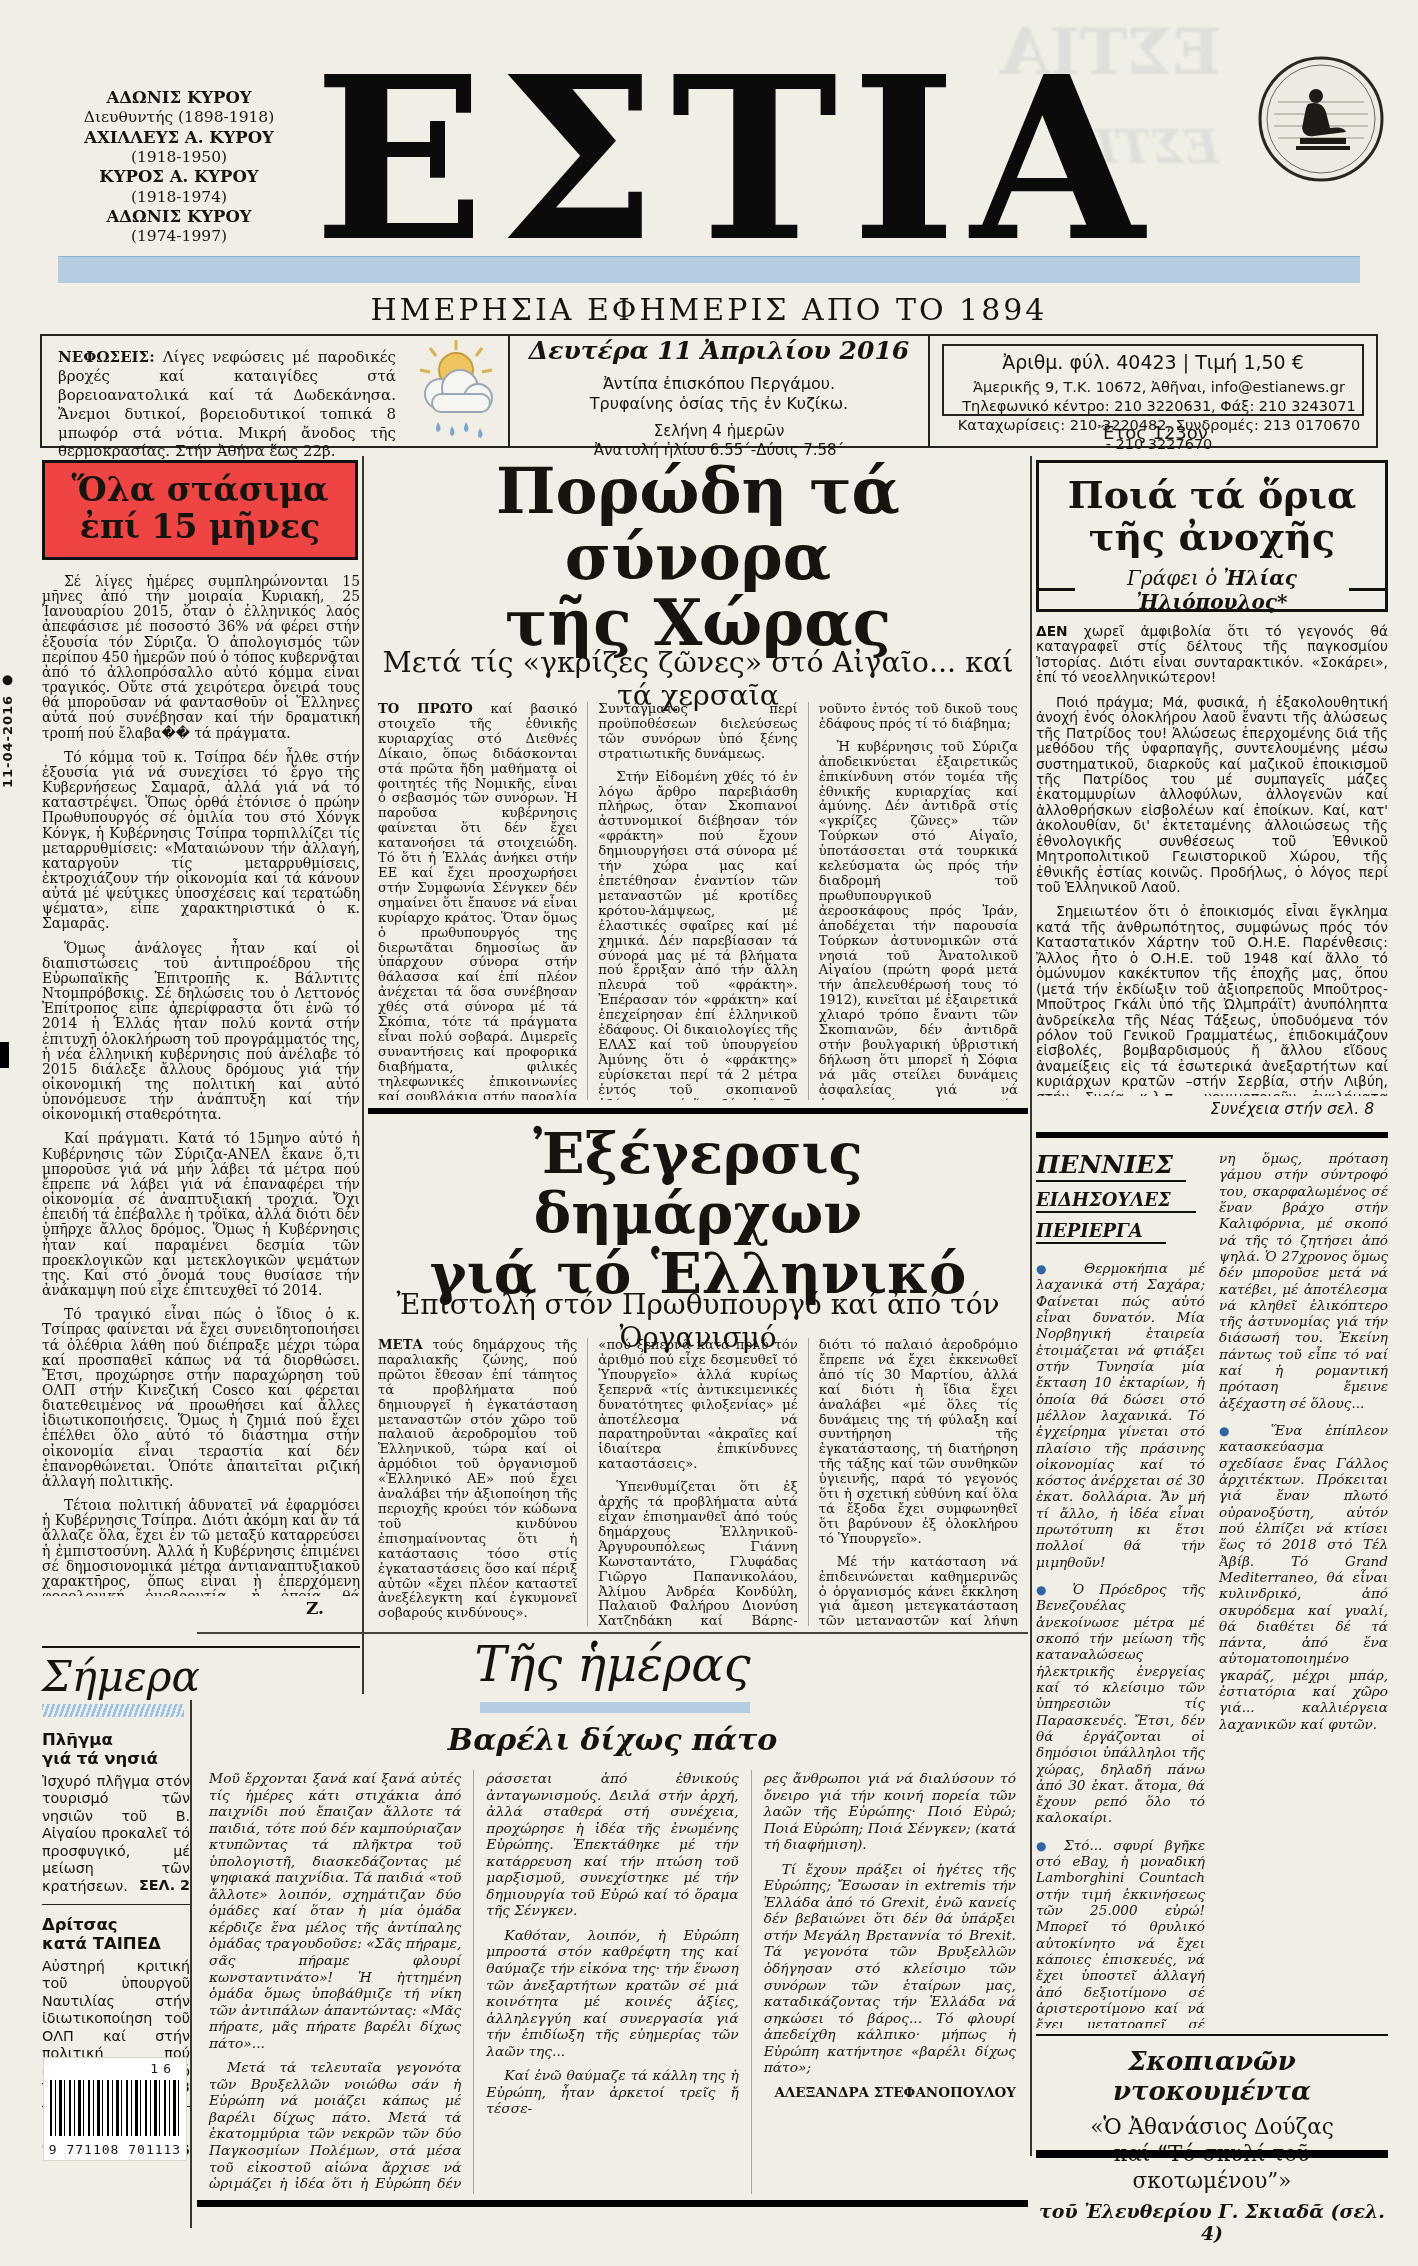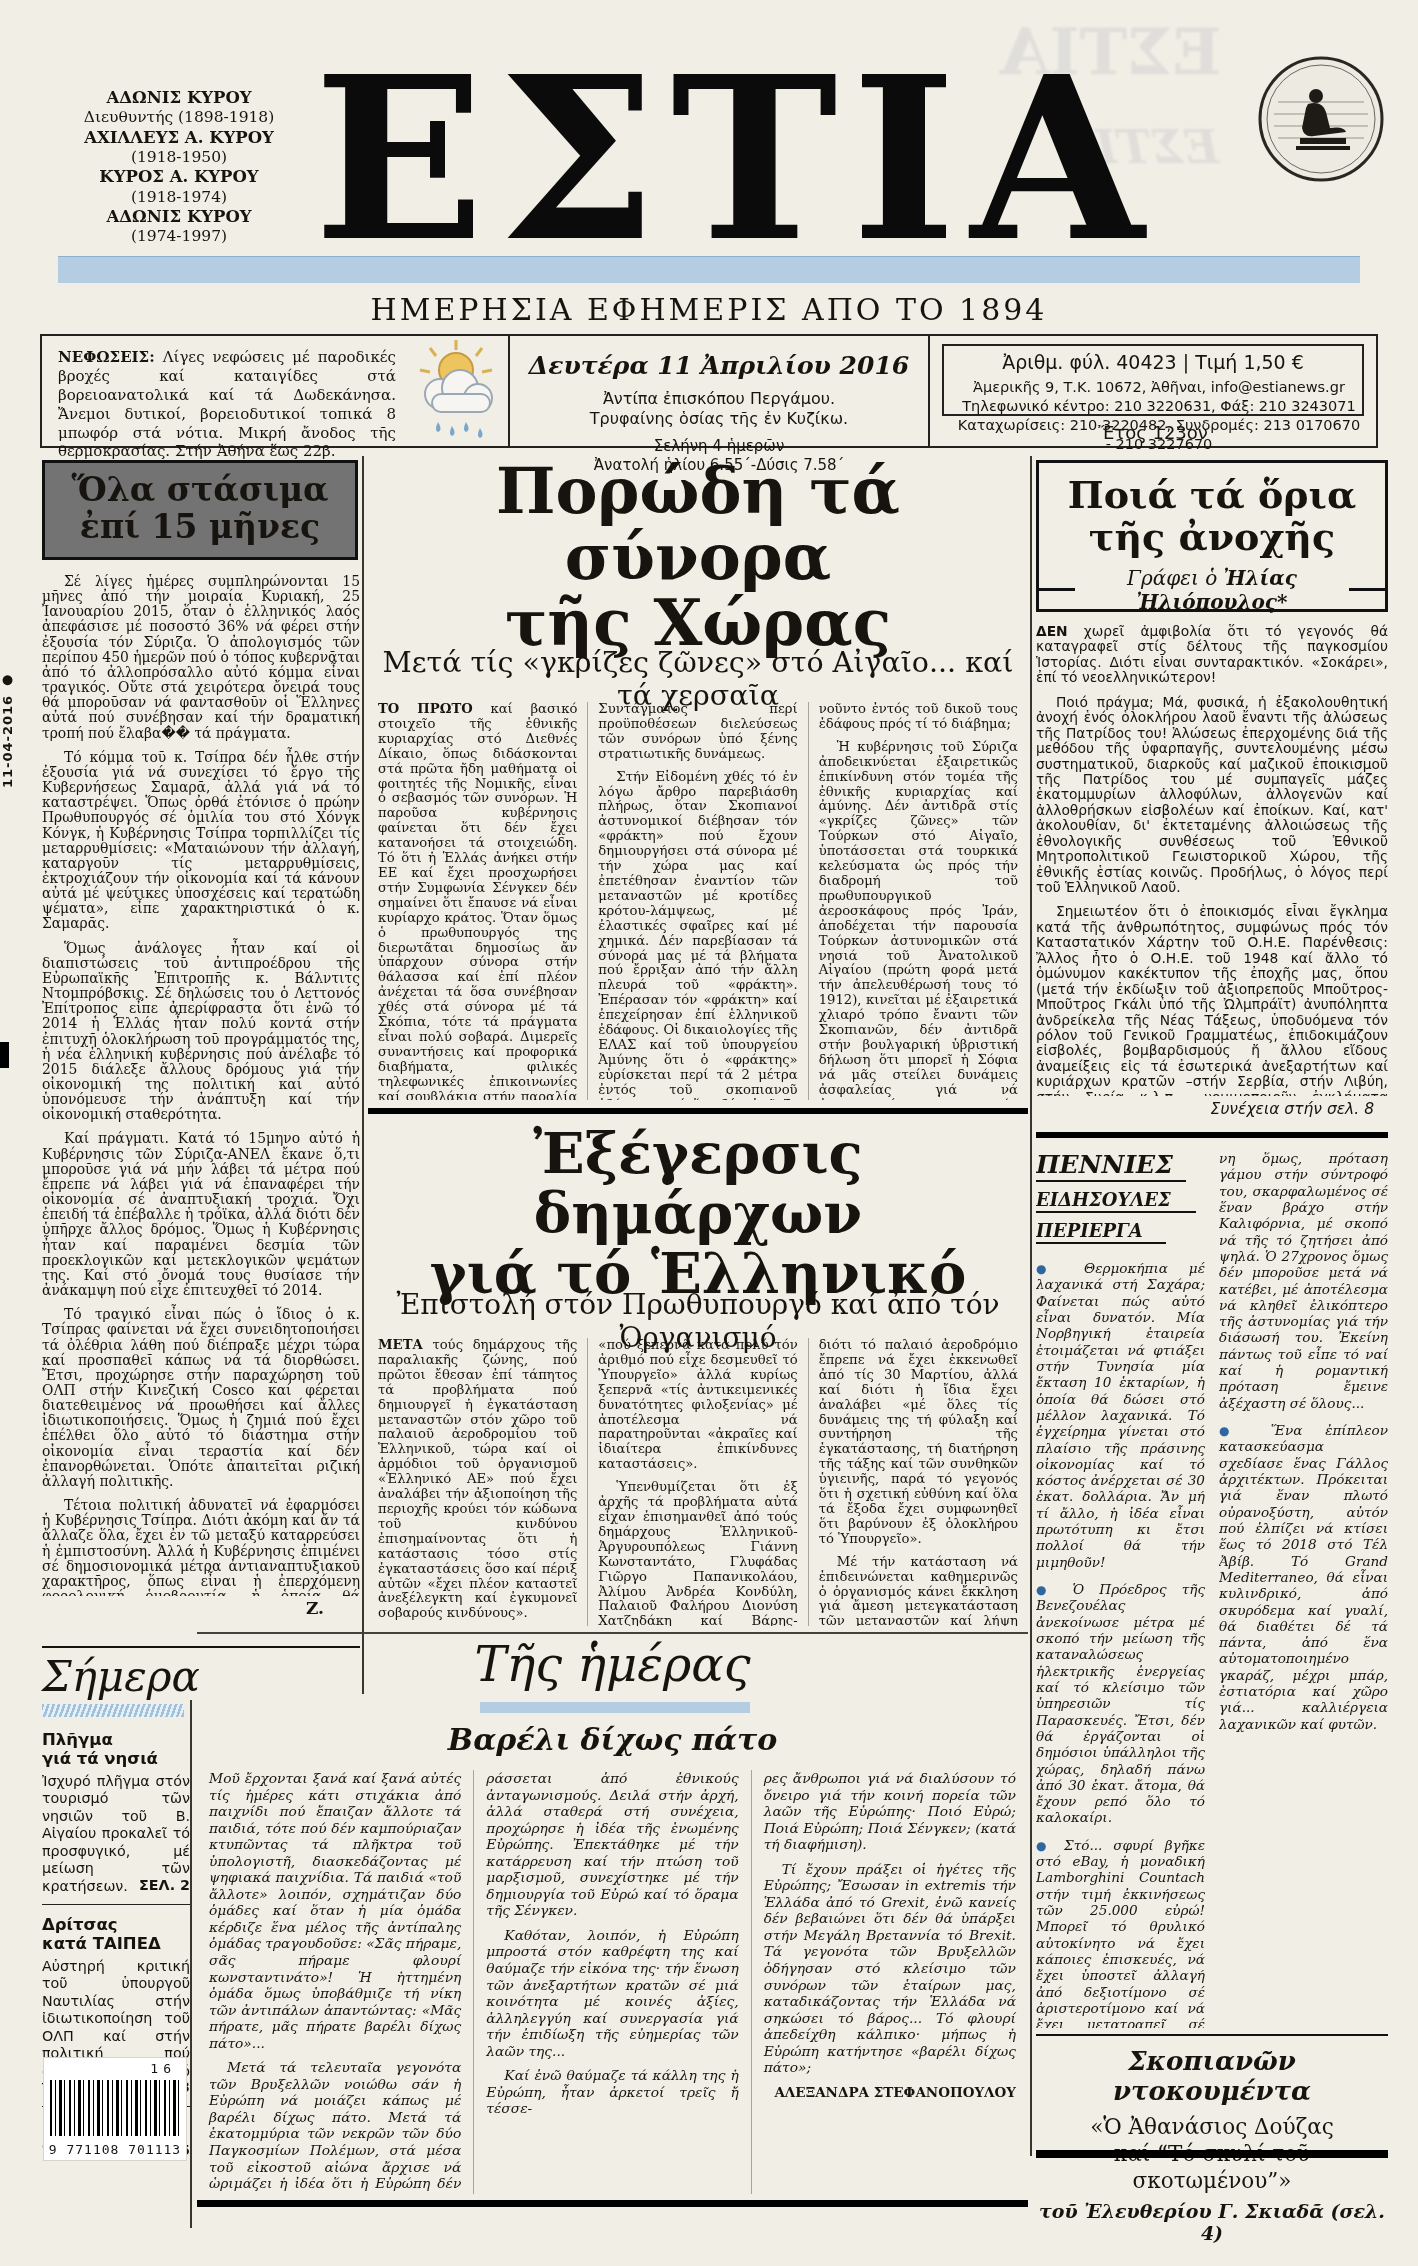--- a/index.html
+++ b/index.html
@@ -25,37 +25,37 @@
   .emblem{left:1256px;top:54px;width:130px;height:130px;}
   .blue-band{left:58px;top:256px;width:1302px;height:26px;background:#b5cde3;border-top:1px solid #8fb0cc;}
   .tagline{left:0;top:292px;width:100%;text-align:center;font-size:30px;letter-spacing:3px;}
 
   
   .info-row{left:40px;top:334px;width:1338px;height:114px;border:2px solid #24221f;display:flex;box-sizing:border-box;}
   .cell-weather{width:468px;border-right:2px solid #24221f;box-sizing:border-box;position:relative;
      padding:12px 112px 8px 16px;font-size:15px;line-height:1.26;text-align:justify;}
   .cell-weather b{font-weight:bold;}
   .weather-icon{position:absolute;right:2px;top:0px;}
-  .cell-middle{width:420px;border-right:2px solid #24221f;box-sizing:border-box;text-align:center;padding-top:15px;}
+  .cell-middle{width:420px;border-right:2px solid #24221f;box-sizing:border-box;text-align:center;padding-top:0;}
   .date-line{font-weight:bold;font-style:italic;font-size:25px;margin-bottom:9px;}
   .feast{font-size:16px;line-height:1.25;}
   .moon{font-size:15px;line-height:1.25;margin-top:8px;}
   .cell-right{flex:1;position:relative;}
   .inner-box{position:absolute;left:12px;right:12px;top:8px;bottom:30px;border:2px solid #24221f;text-align:center;padding-top:5px;}
   .issue-line{font-size:19px;margin-bottom:5px;}
   .contact-line{font-size:14.5px;line-height:1.32;margin-left:12px;}
   .year-line{position:absolute;bottom:3px;width:100%;text-align:center;font-size:18px;}
 
   
   .vrule{background:#3a3731;width:1.5px;}
   .hrule{background:#17140f;}
 
   
   .ed-box{left:42px;top:460px;width:316px;height:100px;border:3px solid #111;box-sizing:border-box;
-     text-align:center;font-weight:bold;font-size:33px;line-height:1.12;padding-top:9px;background:#737373;}
+     text-align:center;font-weight:bold;font-size:33px;line-height:1.12;padding-top:9px;background:#ef4444;}
   .ed-body{left:42px;top:574px;width:318px;height:1022px;overflow:hidden;
      font-size:13.9px;line-height:1.09;text-align:justify;}
   .ed-body p{margin:0 0 9px 0;text-indent:22px;}
   .ed-sig{left:42px;top:1598px;width:318px;text-align:right;padding-right:36px;font-weight:bold;font-size:17px;box-sizing:border-box;}
 
   
   .simera{left:42px;top:1656px;width:148px;}
   .simera-title{font-style:italic;font-size:42px;line-height:1;}
   .simera-band{width:142px;height:13px;margin:6px 0 14px 0;
      background:repeating-linear-gradient(110deg,#9ec2dc 0 2.5px,#e9eff4 2.5px 5px);}

